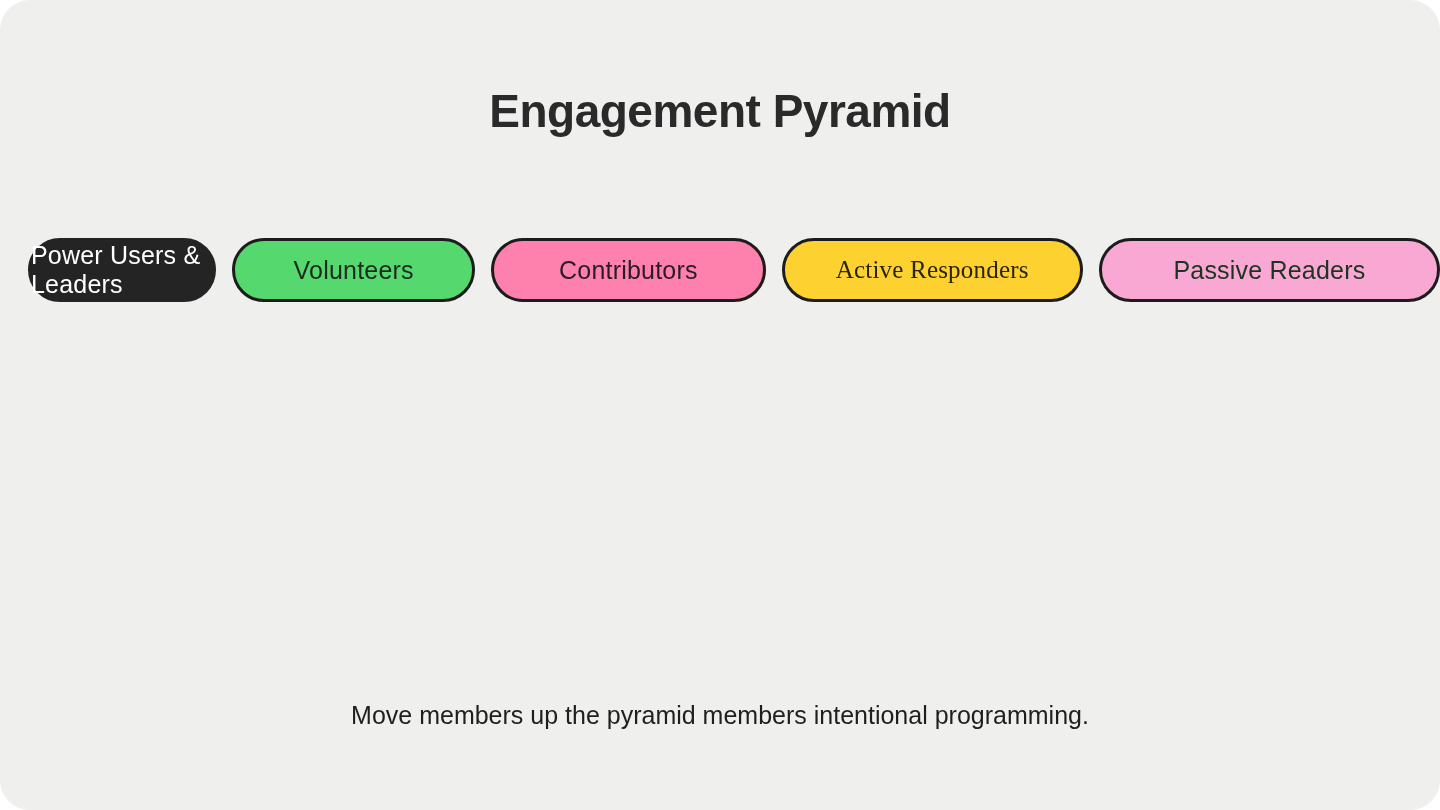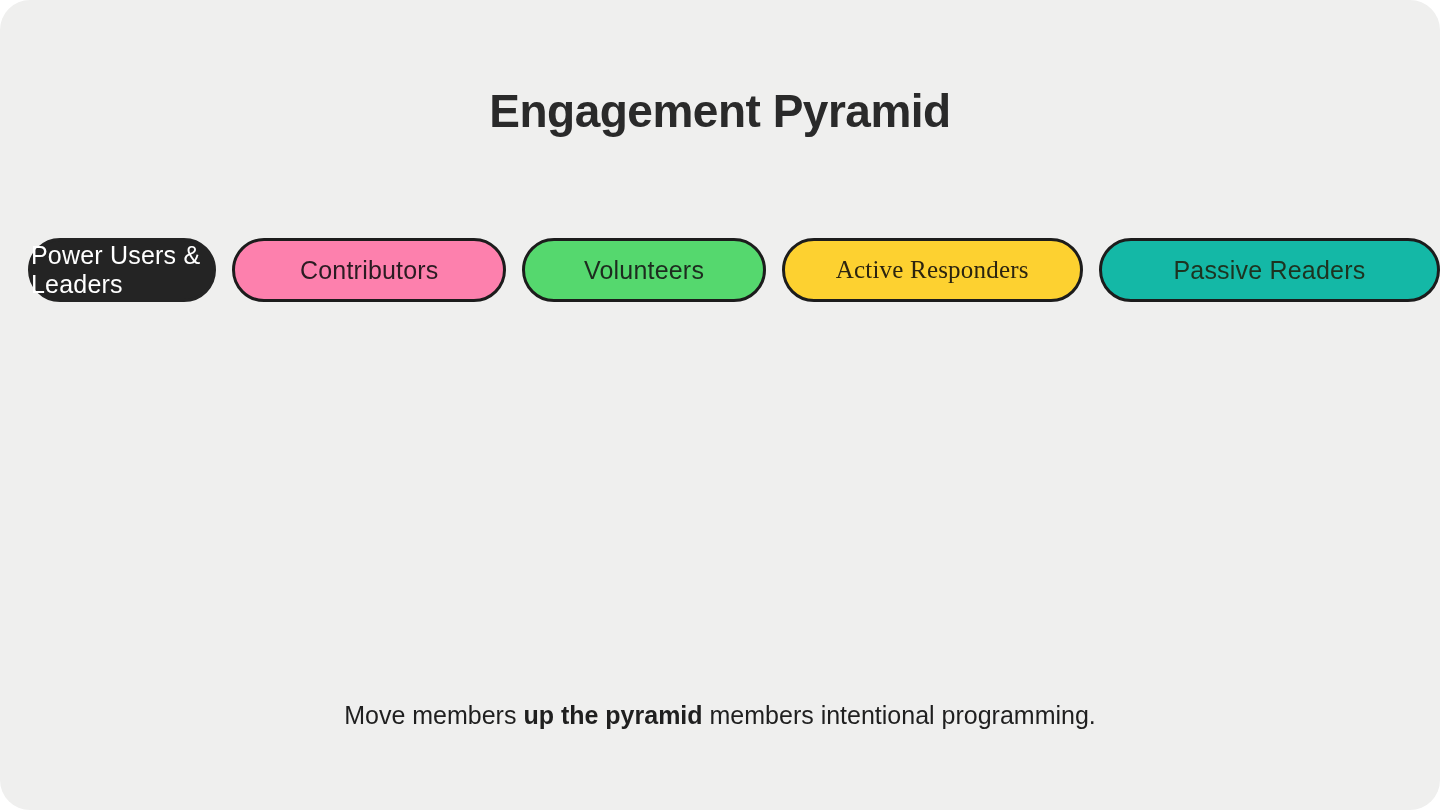--- a/index.html
+++ b/index.html
@@ -53,43 +53,43 @@
     position: absolute;
     top: 701px;
     left: 0;
     width: 100%;
     text-align: center;
     font-size: 25px;
     font-weight: 400;
     color: #1f1f1f;
   }
   .caption .bold-seg {
-    font-weight: 700;
+    font-weight: 400;
   }
 </style>
 </head>
 <body>
 
 <div class="slide" style="background: rgb(239, 239, 238);">
 
   <h1 class="slide-title" style="color: rgb(42, 42, 42);">Engagement Pyramid</h1>
 
   <div class="pyramid">
     <div class="pill" style="width: 344px; background: rgb(36, 36, 36); color: rgb(255, 255, 255); border-color: rgb(36, 36, 36);">
       <span>Power Users &amp; Leaders</span>
     </div>
+    <div class="pill" style="width: 446px; background: rgb(85, 216, 110); color: rgb(29, 43, 31); border-color: rgb(28, 28, 28);">
+      <span>Volunteers</span>
+    </div>
     <div class="pill" style="width: 504px; background: rgb(253, 128, 173); color: rgb(43, 28, 34); border-color: rgb(28, 28, 28);">
       <span>Contributors</span>
-    </div>
-    <div class="pill" style="width: 446px; background: rgb(85, 216, 110); color: rgb(29, 43, 31); border-color: rgb(28, 28, 28);">
-      <span>Volunteers</span>
     </div>
     <div class="pill" style="width: 554px; background: rgb(253, 209, 48); color: rgb(43, 36, 16); border-color: rgb(28, 28, 28); font-family: Liberation Serif, serif;">
       <span>Active Responders</span>
     </div>
-    <div class="pill" style="width: 628px; background: #14b8a6; color: rgb(29, 51, 32); border-color: rgb(28, 28, 28);">
+    <div class="pill" style="width: 628px; background: #f9a8d4; color: rgb(29, 51, 32); border-color: rgb(28, 28, 28);">
       <span>Passive Readers</span>
     </div>
   </div>
 
   <p class="caption" style="color: rgb(31, 31, 31);"><span>Move members </span><span class="bold-seg">up the pyramid</span><span> members intentional programming.</span></p>
 
 </div>
 
 </body></html>

